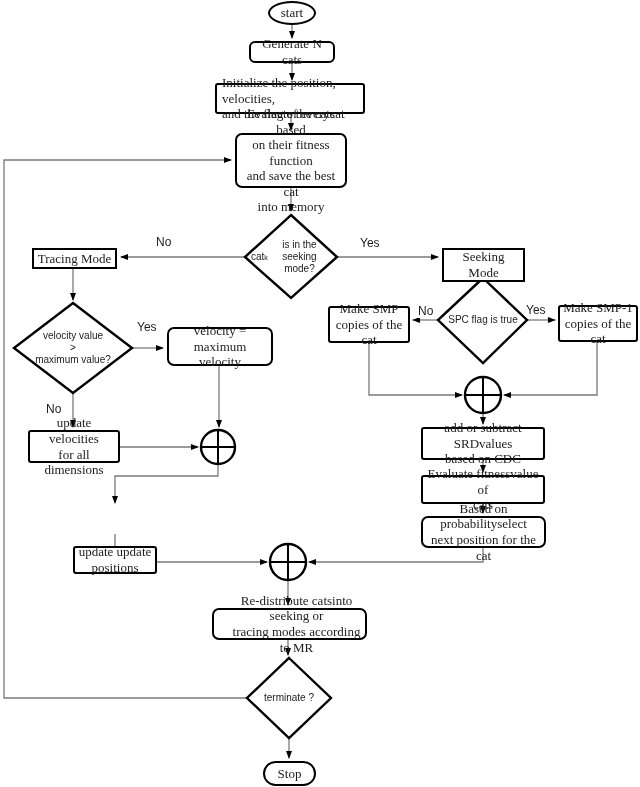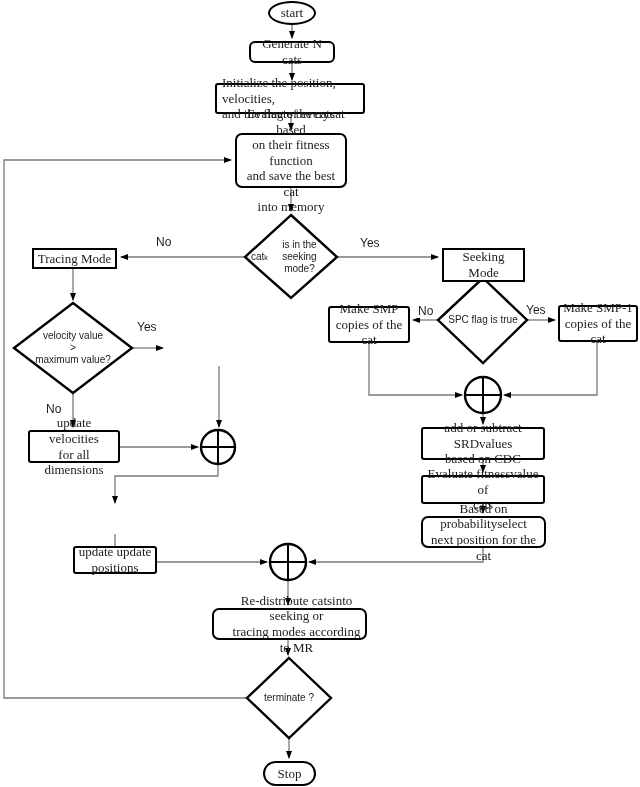--- a/index.html
+++ b/index.html
@@ -104,20 +104,22 @@
 seeking mode?</span></div>
 
   <div class="node" style="left:32px;top:248px;width:85px;height:21px;">Tracing Mode</div>
 
   <div class="node" style="left:442px;top:248px;width:83px;height:34px;">Seeking Mode</div>
 
   <div class="dlabel" style="left:23px;top:325px;width:100px;height:46px;">velocity value
 &gt;
 maximum value?</div>
 
+  <div class="node round" style="left:167px;top:327px;width:106px;height:39px;">velocity = maximum
+velocity</div>
 
   <div class="node soft" style="left:28px;top:430px;width:92px;height:33px;">update velocities
 for all dimensions</div>
 
   <div class="node soft" style="left:73px;top:506px;width:84px;height:28px;margin-top:40px;">update update
 positions</div>
 
   <div class="dlabel" style="left:438px;top:312px;width:90px;height:16px;">SPC flag is true</div>
 
   <div class="node soft" style="left:328px;top:306px;width:82px;height:37px;">Make SMP

